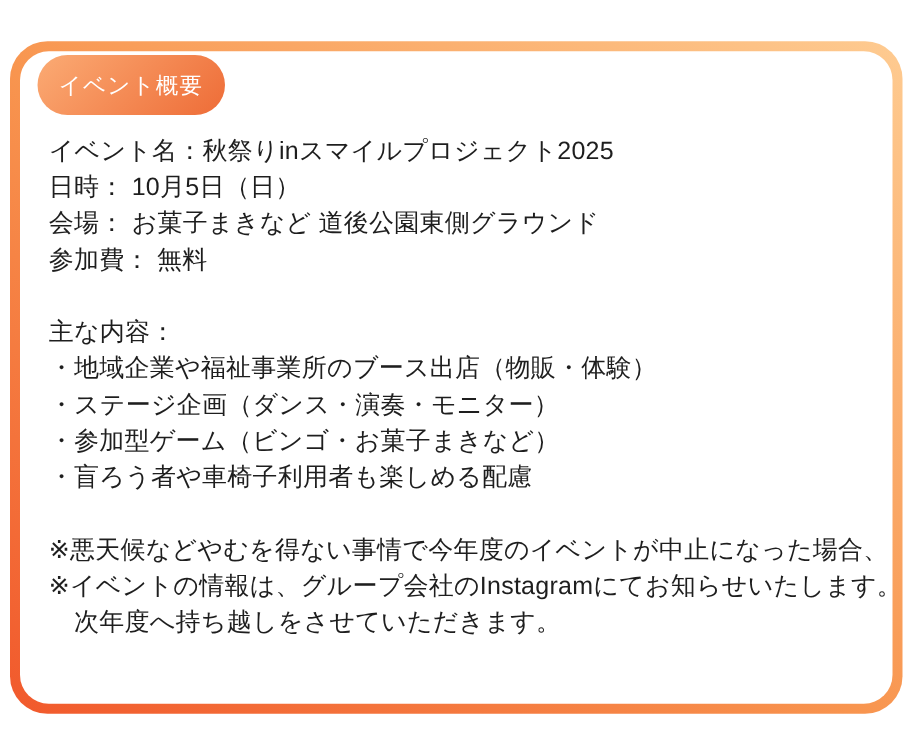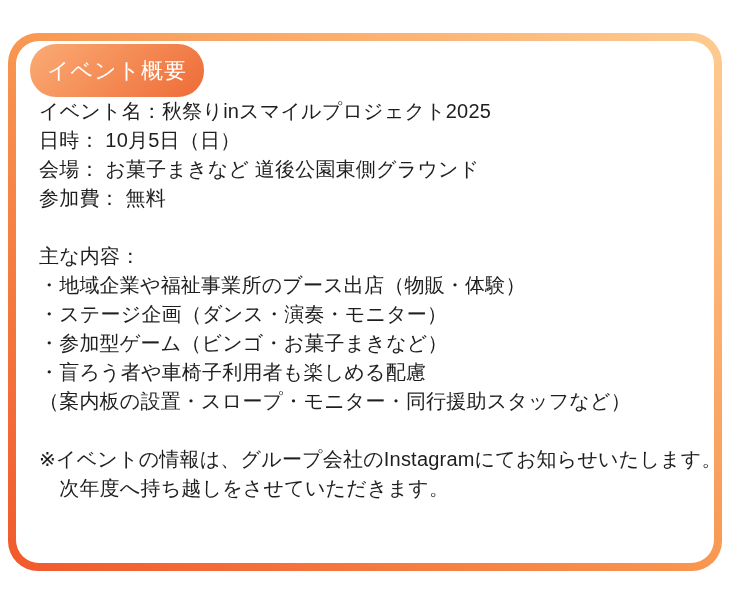--- a/index.html
+++ b/index.html
@@ -36,28 +36,28 @@
   .card-inner {
     width: 100%;
     height: 100%;
     background: var(--bg);
     border-radius: 23px;
     padding: 2px 10px 0 13px;
     overflow: hidden;
   }
   .badge {
     display: inline-block;
-    margin: 1px 0 0 1px;
+    margin: 1px 0 15px 1px;
     padding: 13px 17px 12px 17px;
     border-radius: 26px;
     background: linear-gradient(135deg,
       var(--badge-grad-light) 0%,
       var(--badge-grad-dark) 100%);
     color: var(--badge-text);
-    font-size: 22px;
+    font-size: 18px;
     line-height: 1.25;
     letter-spacing: 1px;
     white-space: nowrap;
   }
   .content {
     color: var(--body-text);
     font-size: 20px;
   }
   .content .line {
     min-height: 29px;
@@ -77,19 +77,19 @@
       <div class="line">イベント名：秋祭りinスマイルプロジェクト2025</div>
       <div class="line">日時： 10月5日（日）</div>
       <div class="line">会場： お菓子まきなど 道後公園東側グラウンド</div>
       <div class="line">参加費： 無料</div>
       <div class="line"></div>
       <div class="line">主な内容：</div>
       <div class="line">・地域企業や福祉事業所のブース出店（物販・体験）</div>
       <div class="line">・ステージ企画（ダンス・演奏・モニター）</div>
       <div class="line">・参加型ゲーム（ビンゴ・お菓子まきなど）</div>
       <div class="line">・盲ろう者や車椅子利用者も楽しめる配慮</div>
-      <div class="line">（案内板の設置・スロープ・モニター・同行援助スタッフなど）</div>
       <div class="line"></div>
+      <div class="line">※悪天候などやむを得ない事情で今年度のイベントが中止になった場合、</div>
       <div class="line">※イベントの情報は、グループ会社のInstagramにてお知らせいたします。</div>
       <div class="line">　次年度へ持ち越しをさせていただきます。</div>
     </div>
   </div>
 </div>
 
 </body></html>

